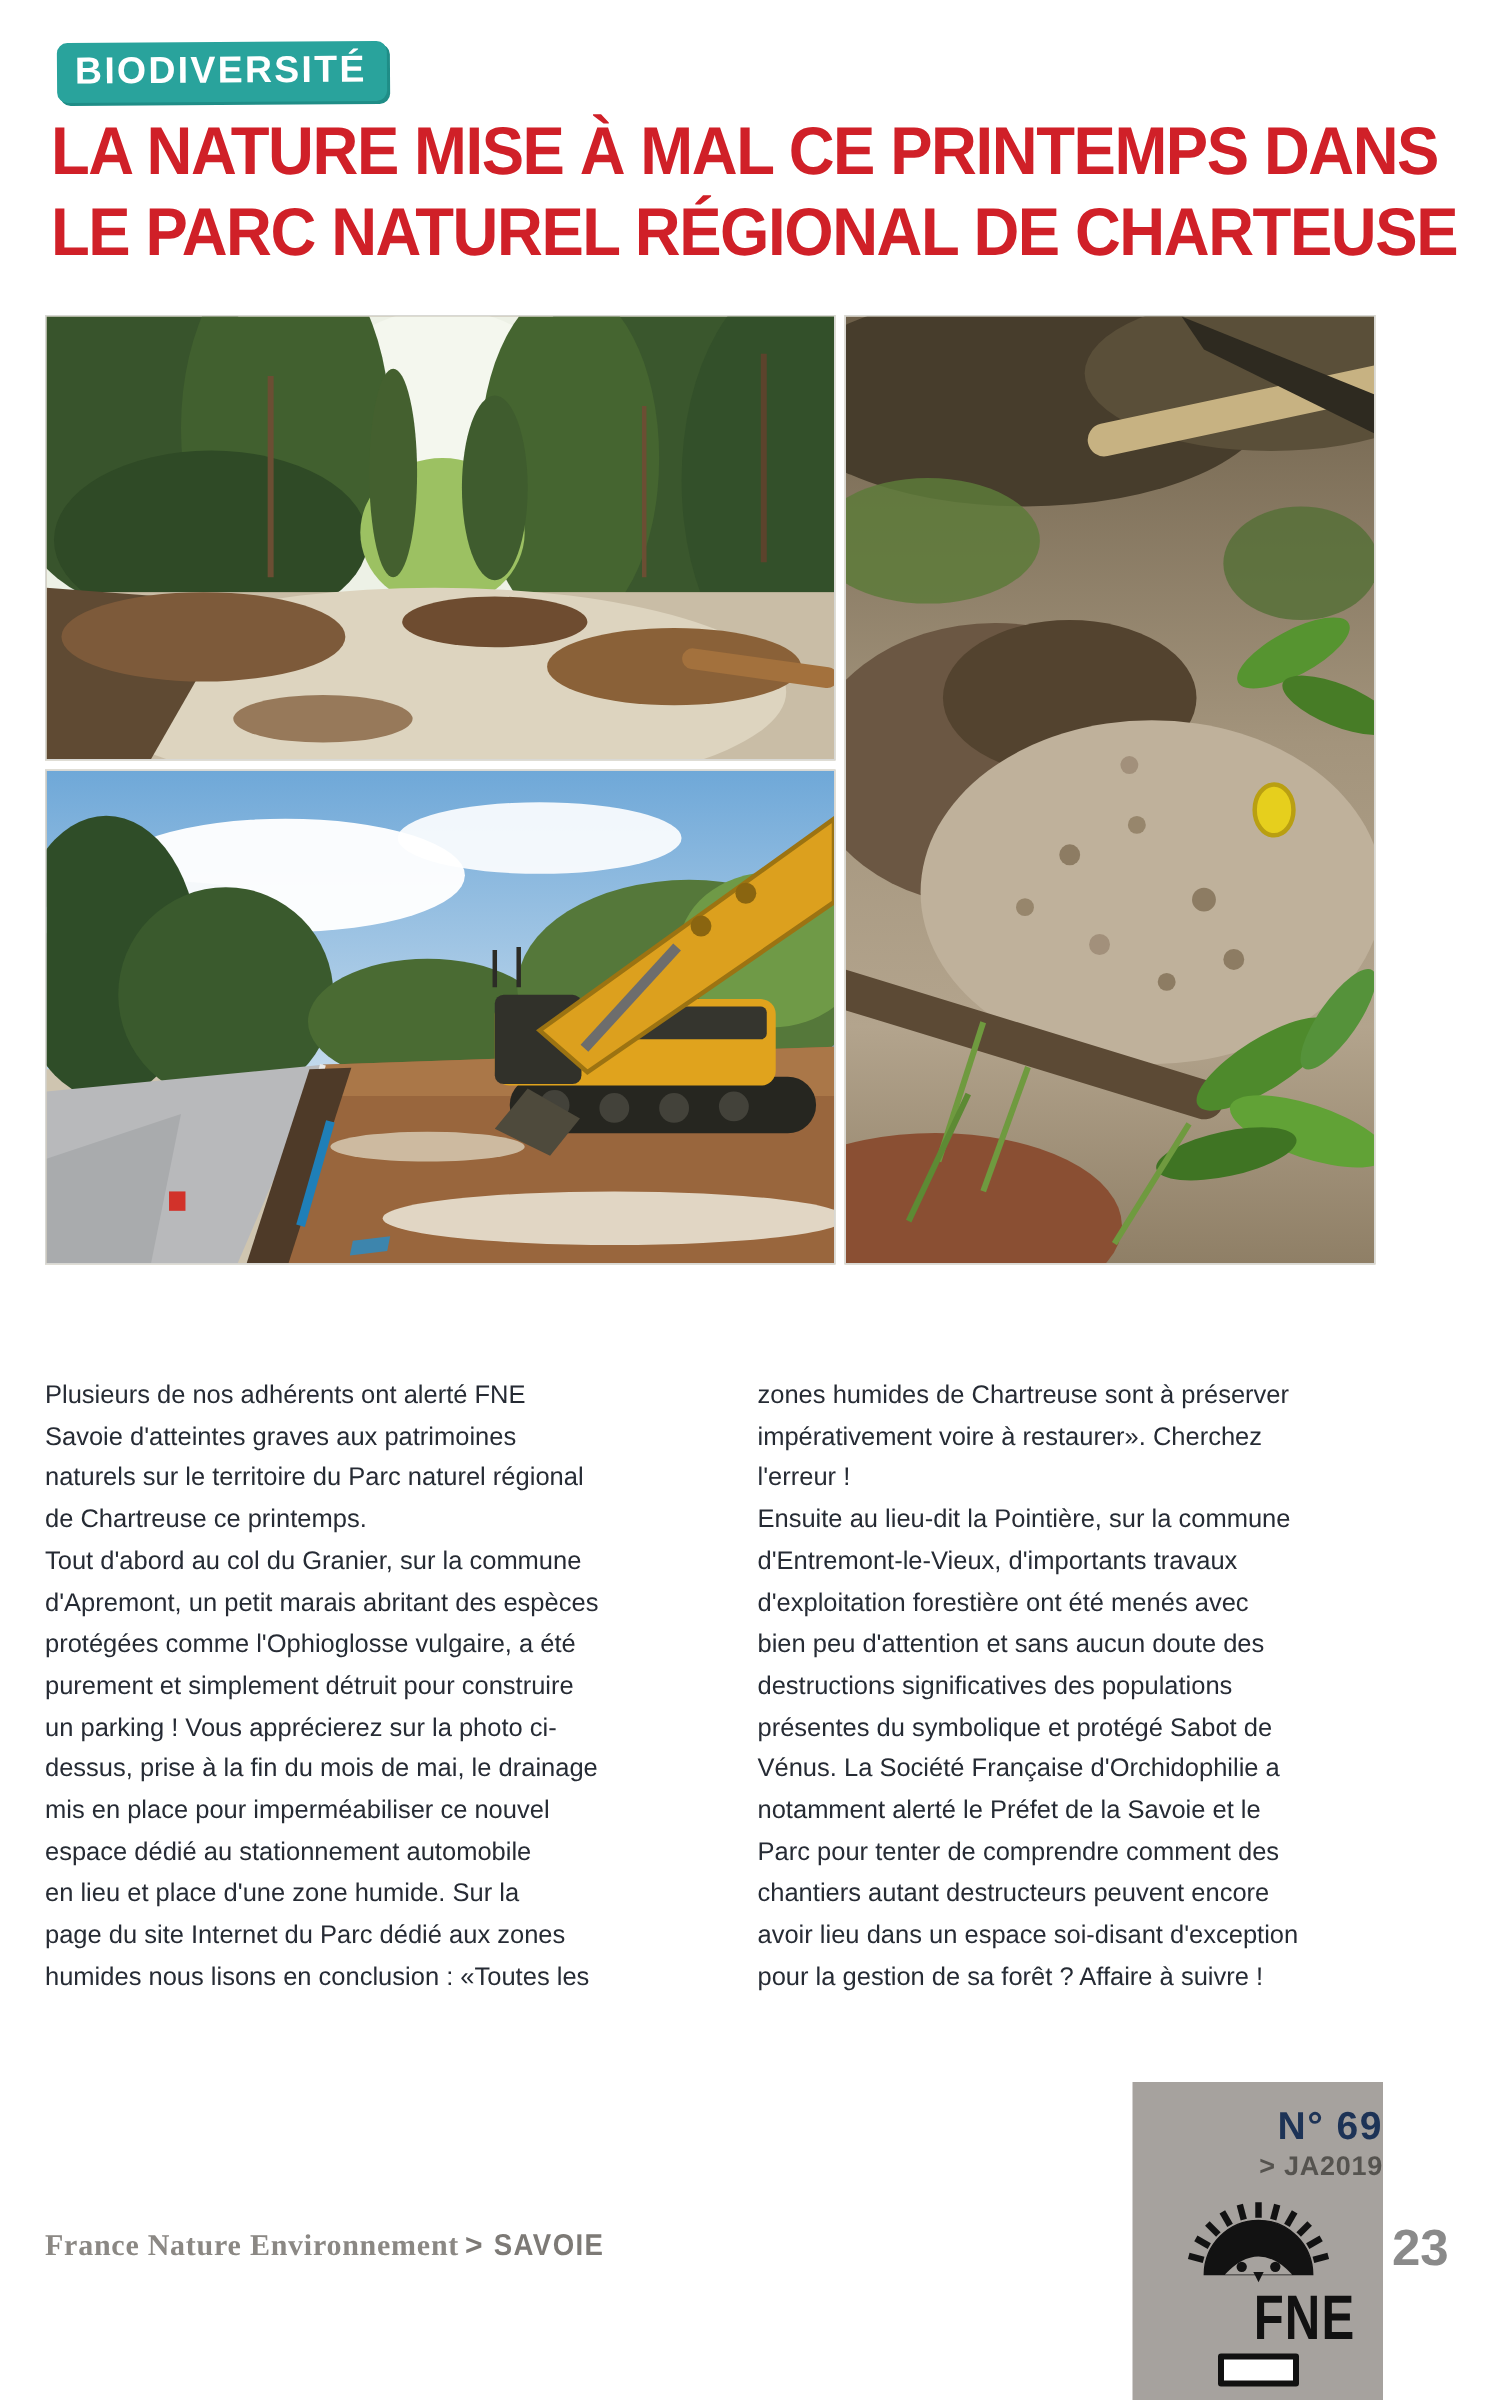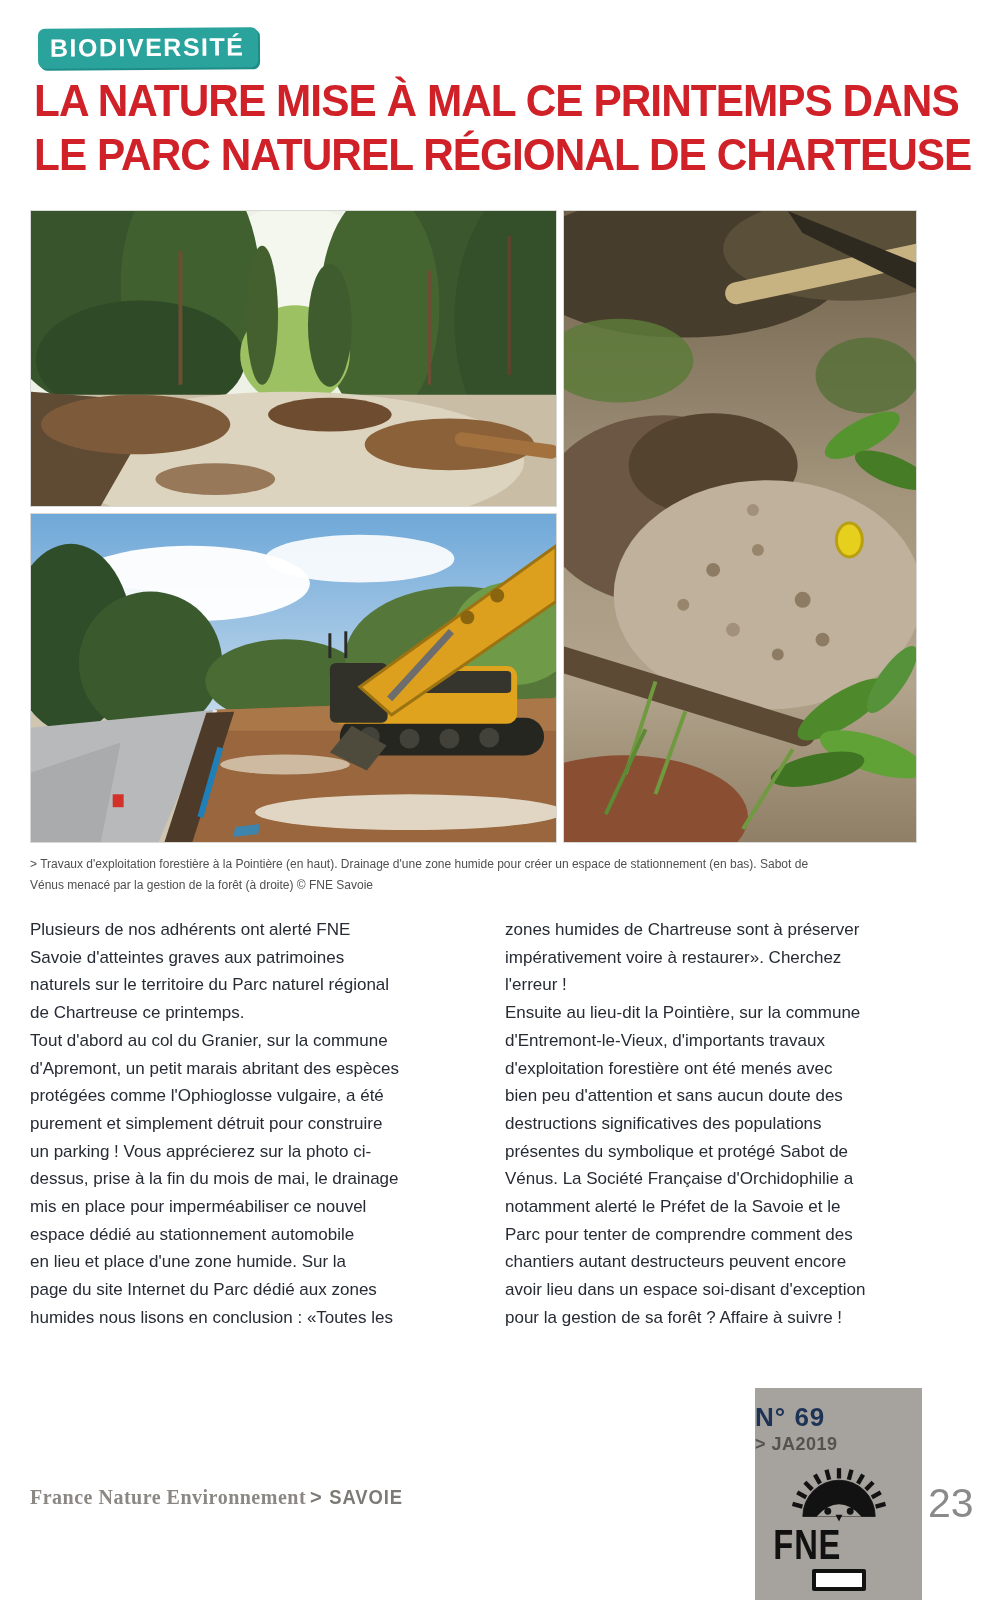--- a/index.html
+++ b/index.html
@@ -34,29 +34,29 @@
   #col-right{left:505px;width:460px;}
 
   
   .brand{position:absolute;left:30px;top:1486px;font-size:20px;color:#8b8884;
          font-family:"Liberation Serif",serif;font-weight:bold;letter-spacing:.5px;}
   .brand .arrow{font-family:"Liberation Sans",sans-serif;color:#7d7a76;font-weight:bold;margin:0 4px;}
   .brand .region{font-family:"Liberation Sans",sans-serif;color:#7d7a76;font-weight:bold;
                  letter-spacing:1px;transform:scaleX(.92);display:inline-block;}
 
   .issue-box{position:absolute;left:755px;top:1388px;width:167px;height:212px;
-             background:#a6a29e;text-align:left;}
+             background:#a6a29e;text-align:right;}
   .issue-num{margin-top:14px;color:#1d3356;font-weight:bold;font-size:26px;letter-spacing:1px;}
   .issue-date{color:#55534f;font-size:18px;font-weight:bold;margin-top:1px;letter-spacing:.5px;}
   .hedgehog{margin:8px auto 0;width:104px;height:62px;}
   .fne-text{color:#111;font-weight:bold;font-size:42px;line-height:40px;
             transform:scaleX(.78);transform-origin:center;letter-spacing:1px;}
   .fne-sub{margin:4px auto 0;width:46px;height:14px;background:#fff;border:4px solid #111;border-radius:2px;}
 
-  .page-num{position:absolute;left:928px;top:1480px;color:#8a8a8a;font-weight:normal;font-size:41px;}
+  .page-num{position:absolute;left:928px;top:1480px;color:#8a8a8a;font-weight:bold;font-size:34px;}
 </style>
 </head>
 <body>
 
 <div class="page">
 
   <div class="badge">BIODIVERSITÉ</div>
 
   <h1 class="headline" style="margin:0;">
     <span>LA NATURE MISE À MAL CE PRINTEMPS DANS</span>
@@ -174,22 +174,20 @@
       <ellipse cx="310" cy="545" rx="55" ry="18" fill="#61a236" transform="rotate(18 310 545)"></ellipse>
       <ellipse cx="255" cy="560" rx="48" ry="15" fill="#3f7423" transform="rotate(-12 255 560)"></ellipse>
       <ellipse cx="330" cy="470" rx="40" ry="13" fill="#55923a" transform="rotate(-55 330 470)"></ellipse>
       <line x1="62" y1="565" x2="92" y2="472" stroke="#6f9a3f" stroke-width="4"></line>
       <line x1="92" y1="585" x2="122" y2="502" stroke="#6f9a3f" stroke-width="4"></line>
       <line x1="42" y1="605" x2="82" y2="520" stroke="#5d8a34" stroke-width="4"></line>
       <line x1="180" y1="620" x2="230" y2="540" stroke="#6f9a3f" stroke-width="4"></line>
     </svg>
   </div>
 
-  <div class="caption">&gt; Travaux d'exploitation forestière à la Pointière (en haut). Drainage d'une zone humide pour créer un espace de stationnement (en bas). Sabot de
-Vénus menacé par la gestion de la forêt (à droite) © FNE Savoie</div>
 
   <div class="col" id="col-right">zones humides de Chartreuse sont à préserver
 impérativement voire à restaurer». Cherchez
 l'erreur !
 Ensuite au lieu-dit la Pointière, sur la commune
 d'Entremont-le-Vieux, d'importants travaux
 d'exploitation forestière ont été menés avec
 bien peu d'attention et sans aucun doute des
 destructions significatives des populations
 présentes du symbolique et protégé Sabot de

